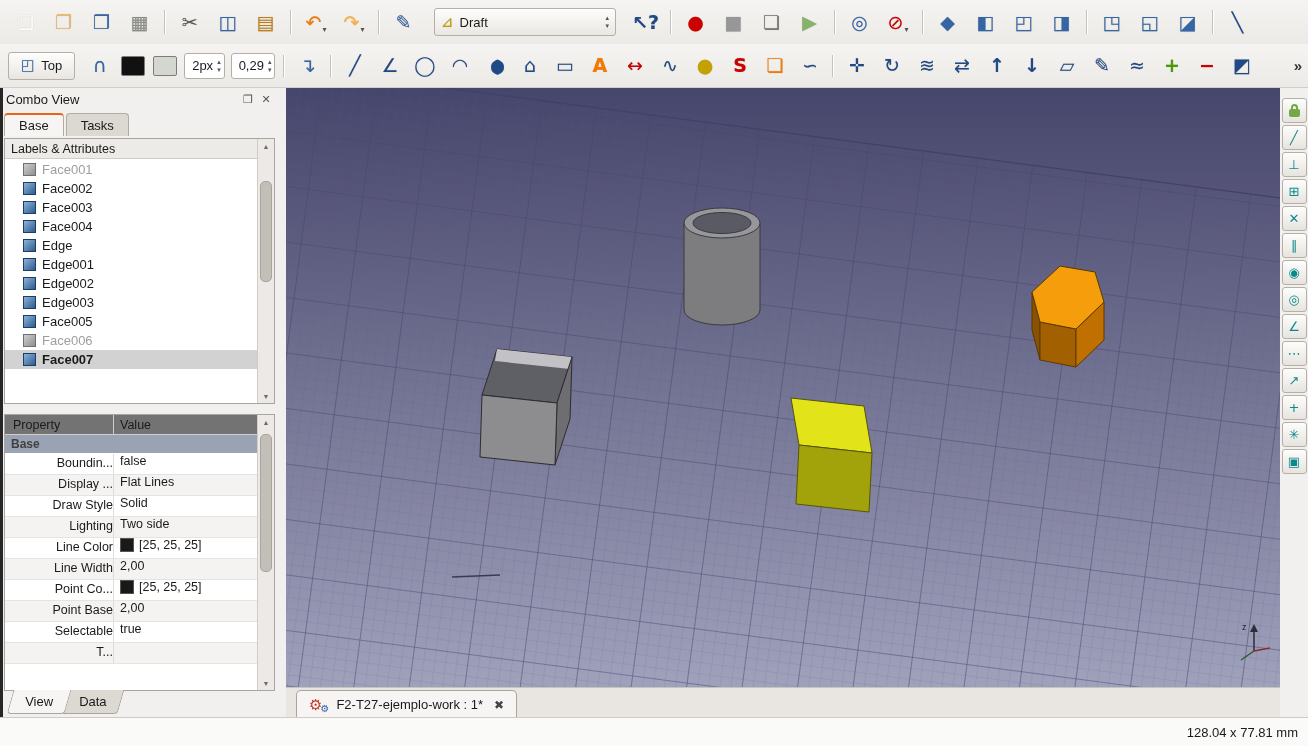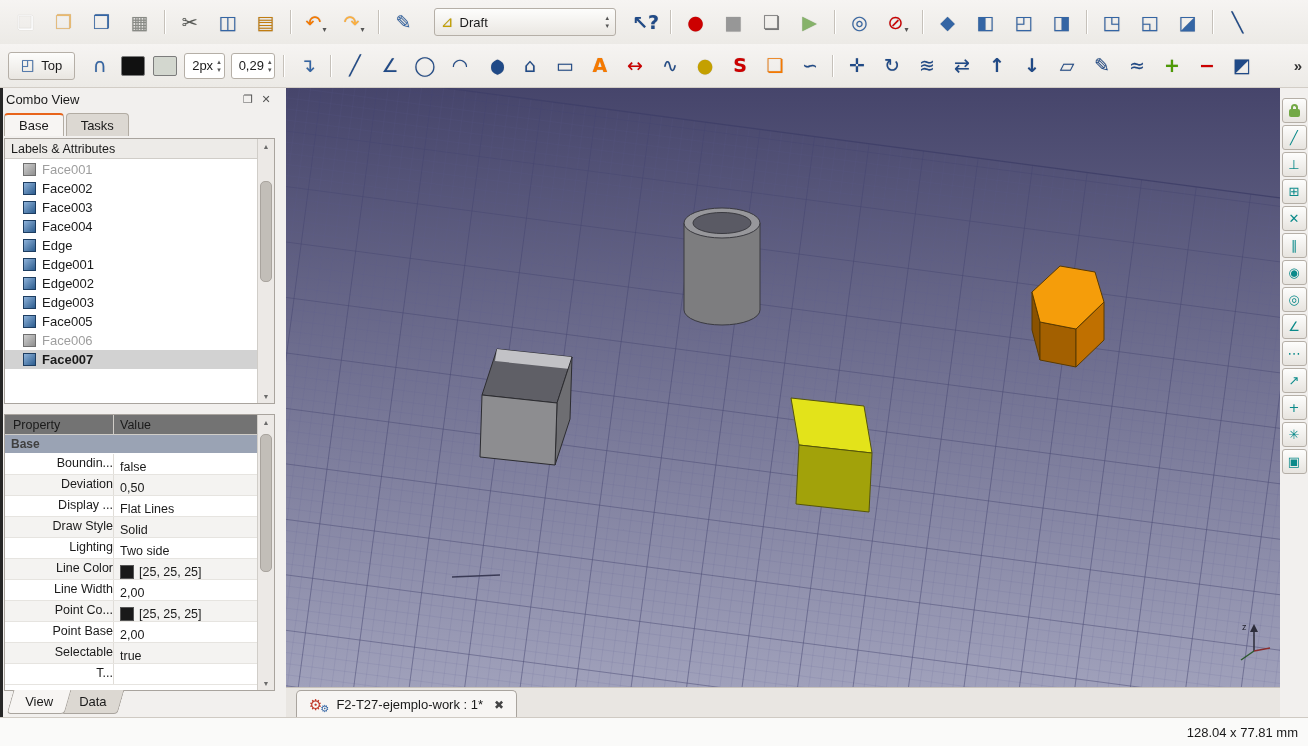--- a/index.html
+++ b/index.html
@@ -77,21 +77,21 @@
                width:calc(100% - 16px);box-sizing:border-box;font-size:12.5px;}
   .ph-name{width:100px;padding-left:8px;line-height:20px;}
   .ph-value{flex:1;padding-left:6px;line-height:20px;border-left:1px solid #d0cdc8;}
   .prop-group{height:18px;line-height:18px;background:#9aa3b4;color:#404040;font-weight:bold;
               padding-left:6px;width:calc(100% - 16px);box-sizing:border-box;font-size:12px;}
   .prop-rows{position:absolute;top:39px;left:0;right:16px;bottom:0;overflow:hidden;}
   .prop-row{display:flex;height:20px;border-bottom:1px solid #e6e4e0;font-size:12.5px;}
   .prop-row:nth-child(even){background:#f4f3f1;}
   .prop-name{width:100px;padding-left:8px;line-height:19px;border-right:1px solid #e0ddd8;
              white-space:nowrap;overflow:hidden;text-align:right;}
-  .prop-value{flex:1;display:flex;align-items:flex-end;gap:5px;padding-left:6px;white-space:nowrap;}
+  .prop-value{flex:1;display:flex;align-items:flex-start;gap:5px;padding-left:6px;white-space:nowrap;}
   .swatch{display:none;width:12px;height:12px;border:1px solid #555;}
   .swatch[style]{display:inline-block;}
 
   .panel-bottom-tabs{position:absolute;bottom:0;left:2px;height:28px;display:flex;align-items:flex-start;
                      padding-left:8px;gap:0;}
   .pb-tab{transform:skewX(-16deg);border:1px solid #a9a49e;border-top:none;background:#dcd8d2;
           padding:4px 14px;border-radius:0 0 4px 4px;margin-right:-4px;}
   .pb-tab.active{background:#f7f5f3;z-index:2;}
   .pb-tab > span{display:inline-block;transform:skewX(16deg);}
 
@@ -490,27 +490,20 @@
       <div class="prop-rows">
 
           <div class="prop-row">
             <div class="prop-name">Boundin...</div>
             <div class="prop-value">
 
               <span>false</span>
             </div>
           </div>
 
-          <div class="prop-row">
-            <div class="prop-name">Deviation</div>
-            <div class="prop-value">
-
-              <span>0,50</span>
-            </div>
-          </div>
 
           <div class="prop-row">
             <div class="prop-name">Display ...</div>
             <div class="prop-value">
 
               <span>Flat Lines</span>
             </div>
           </div>
 
           <div class="prop-row">

